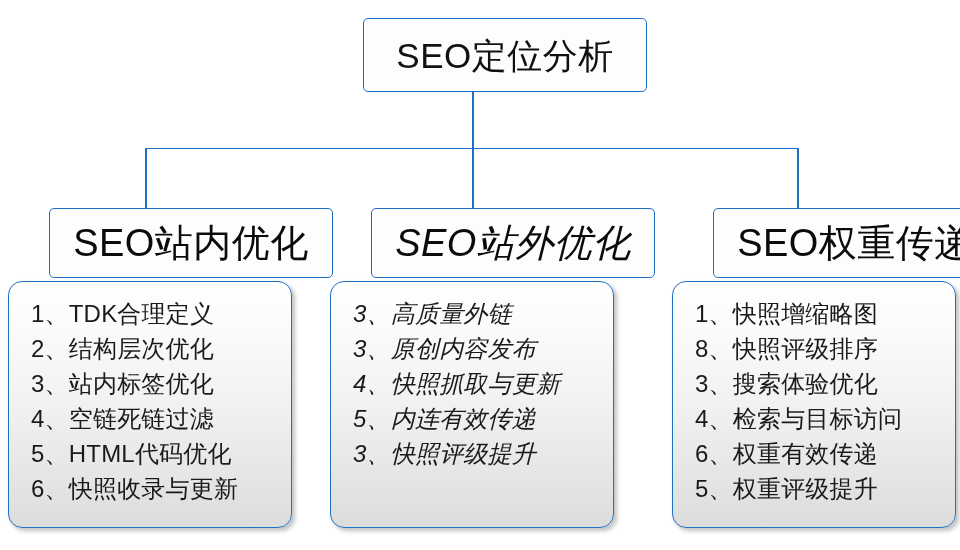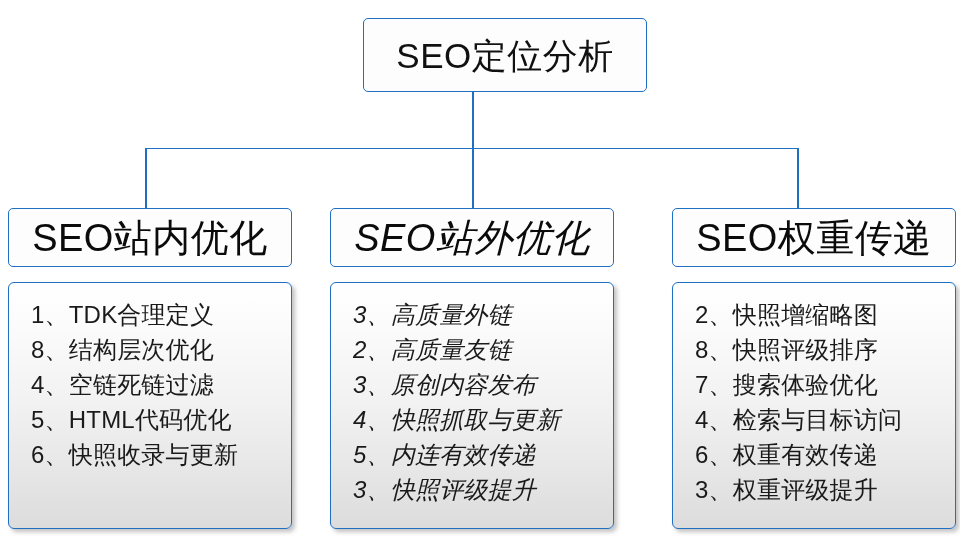--- a/index.html
+++ b/index.html
@@ -85,43 +85,44 @@
     top: 208px;
     width: 284px;
   }
   .col-1 { left: 8px; }
   .col-2 { left: 330px; font-style: italic; }
   .col-3 { left: 672px; }
 
   .col-header {
     box-sizing: border-box;
     width: 100%;
-    height: 59px;
+    height: 70px;
     border: 1.6px solid #1f6fc4;
     border-radius: 5px;
     background: #fdfdfd;
     display: flex;
     align-items: center;
     justify-content: center;
+    margin-left: 41px;
   }
   .col-header-label {
     font-size: 38px;
     color: #0b0b0b;
     line-height: 1;
     white-space: nowrap;
     letter-spacing: 0.5px;
   }
 
   .col-body {
     box-sizing: border-box;
-    margin-top: 15px;
+    margin-top: 3px;
     width: 100%;
     height: 247px;
     border: 1.6px solid #1f6fc4;
-    border-radius: 6px;
+    border-radius: 14px;
     background: linear-gradient(to bottom,
                 #ffffff 0%,
                 #fbfbfb 18%,
                 #f2f2f2 48%,
                 #e6e6e6 78%,
                 #dcdcdc 100%);
     box-shadow: 3px 3px 4px rgba(120,120,120,0.45);
     padding: 14px 0 0 0;
     overflow: hidden;
   }
@@ -153,53 +154,53 @@
   <div class="conn conn-drop-2"></div>
   <div class="conn conn-drop-3"></div>
 
   <div class="column col-1">
     <div class="col-header">
       <span class="col-header-label">SEO站内优化</span>
     </div>
     <div class="col-body">
       <ul class="col-list">
         <li>1、TDK合理定义</li>
-        <li>8、结构层次优化</li>
+        <li>2、结构层次优化</li>
+        <li>3、站内标签优化</li>
         <li>4、空链死链过滤</li>
         <li>5、HTML代码优化</li>
         <li>6、快照收录与更新</li>
       </ul>
     </div>
   </div>
 
   <div class="column col-2">
     <div class="col-header">
       <span class="col-header-label">SEO站外优化</span>
     </div>
     <div class="col-body">
       <ul class="col-list">
         <li>3、高质量外链</li>
-        <li>2、高质量友链</li>
         <li>3、原创内容发布</li>
         <li>4、快照抓取与更新</li>
         <li>5、内连有效传递</li>
         <li>3、快照评级提升</li>
       </ul>
     </div>
   </div>
 
   <div class="column col-3">
     <div class="col-header">
       <span class="col-header-label">SEO权重传递</span>
     </div>
     <div class="col-body">
       <ul class="col-list">
-        <li>2、快照增缩略图</li>
+        <li>1、快照增缩略图</li>
         <li>8、快照评级排序</li>
-        <li>7、搜索体验优化</li>
+        <li>3、搜索体验优化</li>
         <li>4、检索与目标访问</li>
         <li>6、权重有效传递</li>
-        <li>3、权重评级提升</li>
+        <li>5、权重评级提升</li>
       </ul>
     </div>
   </div>
 
 </div>
 
 </body></html>

